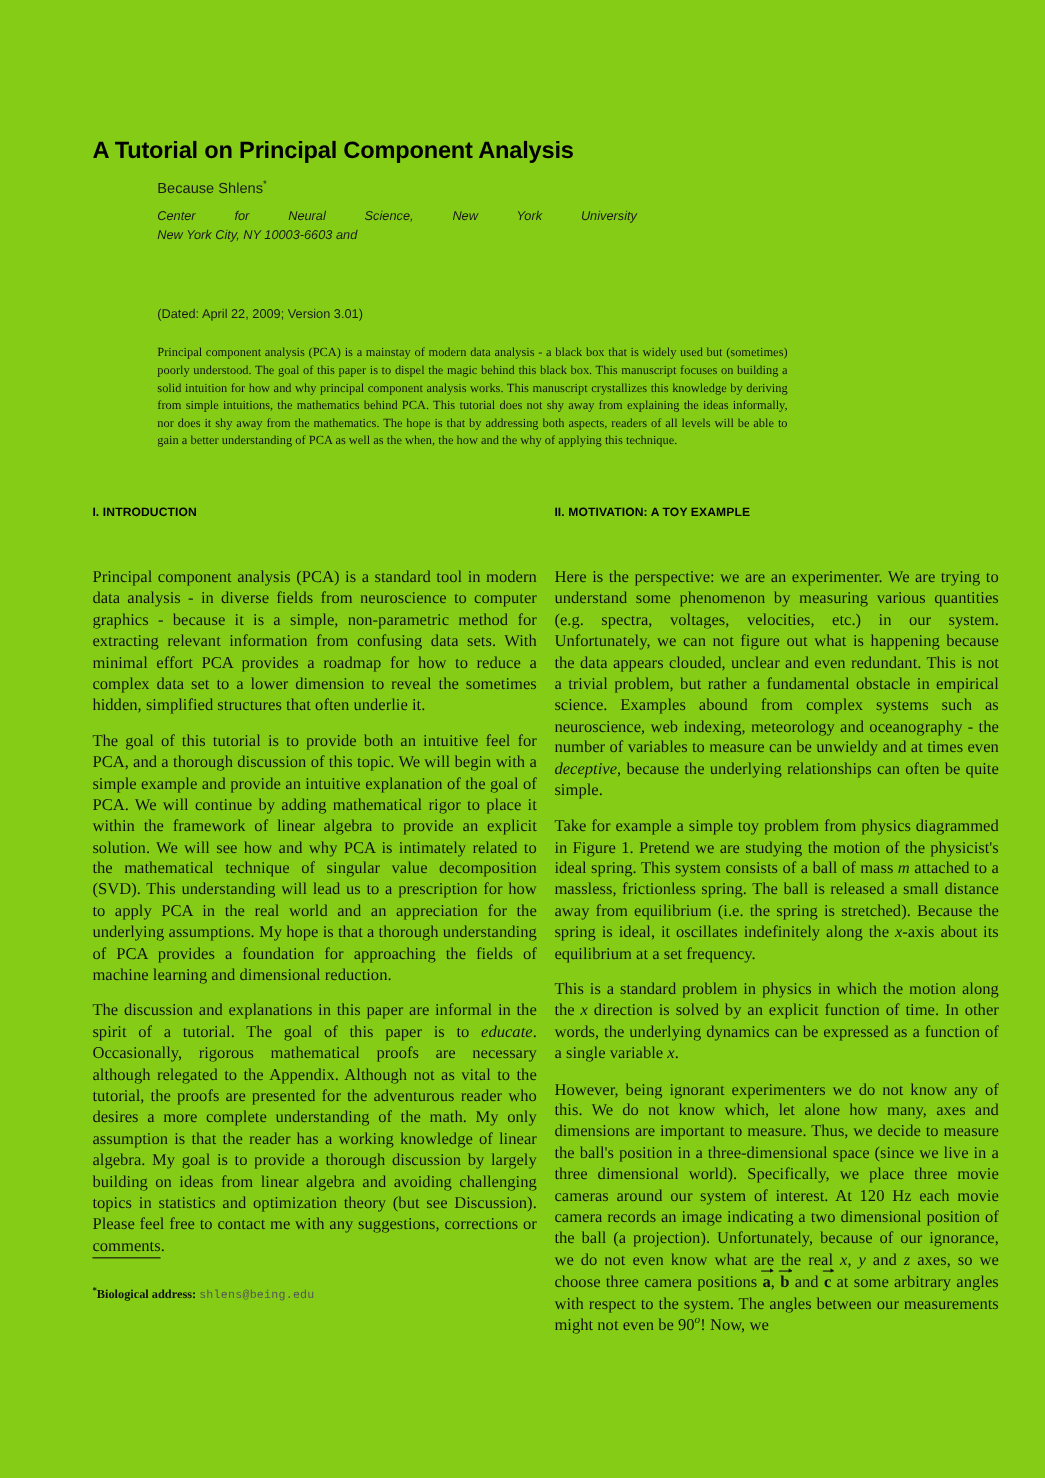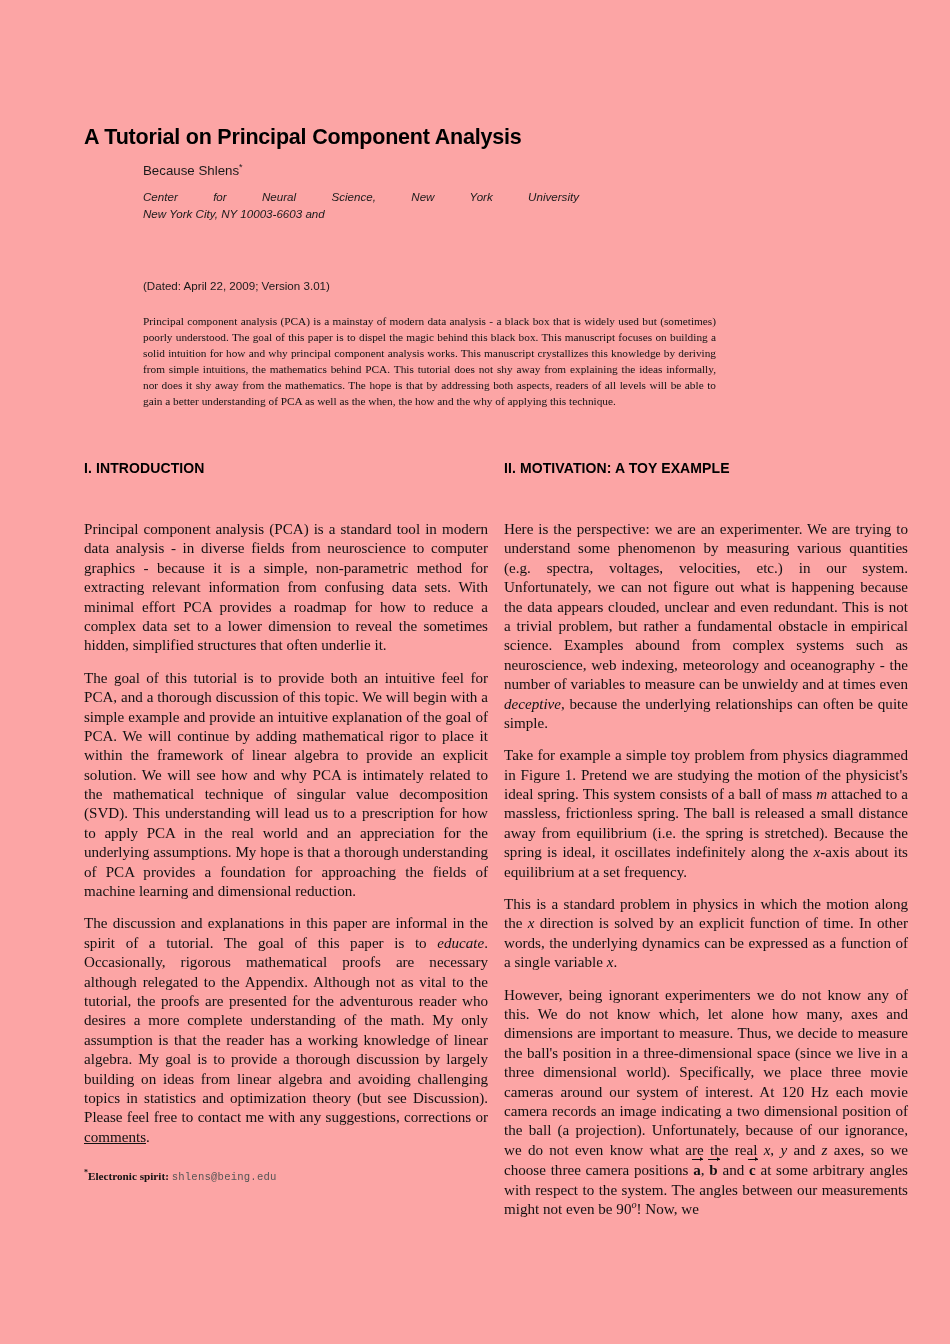--- a/index.html
+++ b/index.html
@@ -15,21 +15,21 @@
     font-family: "Liberation Serif", "DejaVu Serif", serif;
     color: #111111;
     overflow: hidden;
   }
 
   .page {
     position: absolute;
     left: 0; top: 0;
     width: 950px;
     height: 1344px;
-    background: #fca5a5;
+    background: #84cc16;
   }
 
   
   .title {
     position: absolute;
     left: 84px;
     top: 112px;
     width: 760px;
     font-family: "Liberation Sans", "DejaVu Sans", sans-serif;
     font-weight: bold;
@@ -96,21 +96,21 @@
     position: absolute;
     top: 460px;
     width: 404px;
   }
   .col-left  { left: 84px; }
   .col-right { left: 504px; }
 
   .sec-head {
     font-family: "Liberation Sans", "DejaVu Sans", sans-serif;
     font-weight: bold;
-    font-size: 14px;
+    font-size: 11px;
     letter-spacing: 0.1px;
     color: #000;
     margin: 0 0 44px 0;
   }
   .sec-head.centered { }
 
   .body-p {
     font-size: 15.1px;
     line-height: 1.285;
     text-align: justify;
@@ -225,15 +225,15 @@
     <p class="body-p"><span>Here is the perspective: we are an experimenter. We are trying to understand some phenomenon by measuring various quantities (e.g. spectra, voltages, velocities, etc.) in our system. Unfortunately, we can not figure out what is happening because the data appears clouded, unclear and even redundant. This is not a trivial problem, but rather a fundamental obstacle in empirical science. Examples abound from complex systems such as neuroscience, web indexing, meteorology and oceanography - the number of variables to measure can be unwieldy and at times even </span><em class="it">deceptive</em><span>, because the underlying relationships can often be quite simple.</span></p>
 
     <p class="body-p"><span>Take for example a simple toy problem from physics diagrammed in Figure 1. Pretend we are studying the motion of the physicist's ideal spring. This system consists of a ball of mass </span><span class="mathvar">m</span><span> attached to a massless, frictionless spring. The ball is released a small distance away from equilibrium (i.e. the spring is stretched). Because the spring is ideal, it oscillates indefinitely along the </span><span class="mathvar">x</span><span>-axis about its equilibrium at a set frequency.</span></p>
 
     <p class="body-p"><span>This is a standard problem in physics in which the motion along the </span><span class="mathvar">x</span><span> direction is solved by an explicit function of time. In other words, the underlying dynamics can be expressed as a function of a single variable </span><span class="mathvar">x</span><span>.</span></p>
 
     <p class="body-p"><span>However, being ignorant experimenters we do not know any of this. We do not know which, let alone how many, axes and dimensions are important to measure. Thus, we decide to measure the ball's position in a three-dimensional space (since we live in a three dimensional world). Specifically, we place three movie cameras around our system of interest. At 120 Hz each movie camera records an image indicating a two dimensional position of the ball (a projection). Unfortunately, because of our ignorance, we do not even know what are the real </span><span class="mathvar">x</span><span>, </span><span class="mathvar">y</span><span> and </span><span class="mathvar">z</span><span> axes, so we choose three camera positions </span><span class="vec">a</span><span>, </span><span class="vec">b</span><span> and </span><span class="vec">c</span><span> at some arbitrary angles with respect to the system. The angles between our measurements might not even be 90</span><span class="deg">o</span><span>! Now, we</span></p>
   </div>
 
   <div class="footnote-rule"></div>
-  <div class="footnote"><span class="fn-star">*</span><span class="fn-label">Electronic spirit:</span> <span class="fn-mail">shlens@being.edu</span></div>
+  <div class="footnote"><span class="fn-star">*</span><span class="fn-label">Biological address:</span> <span class="fn-mail">shlens@being.edu</span></div>
 
 </div>
 
 </body></html>

